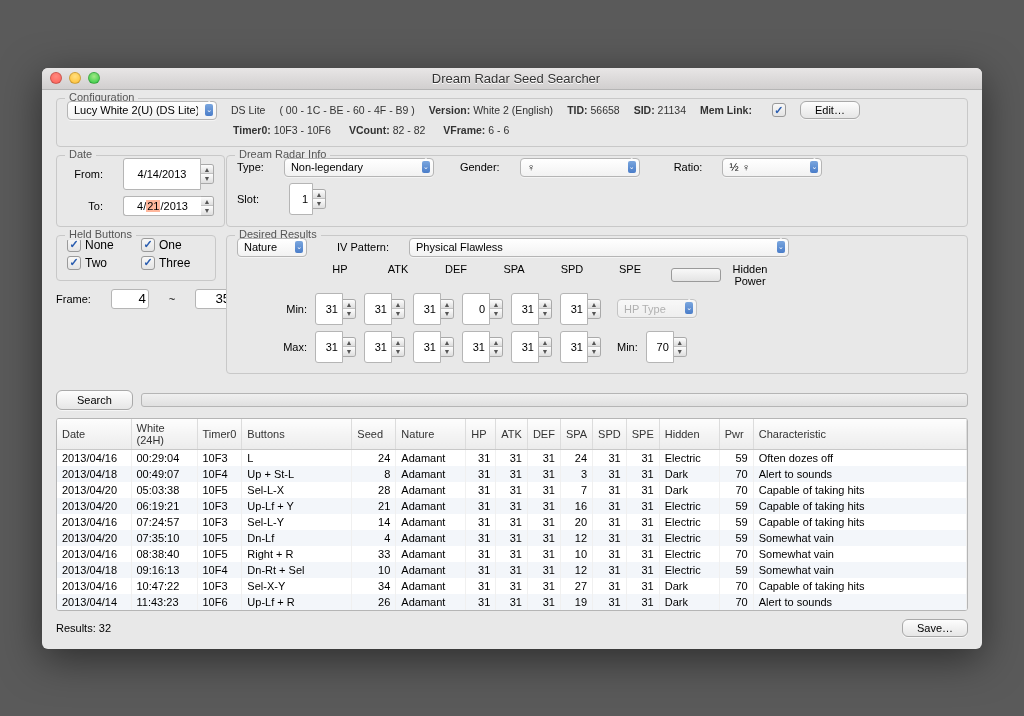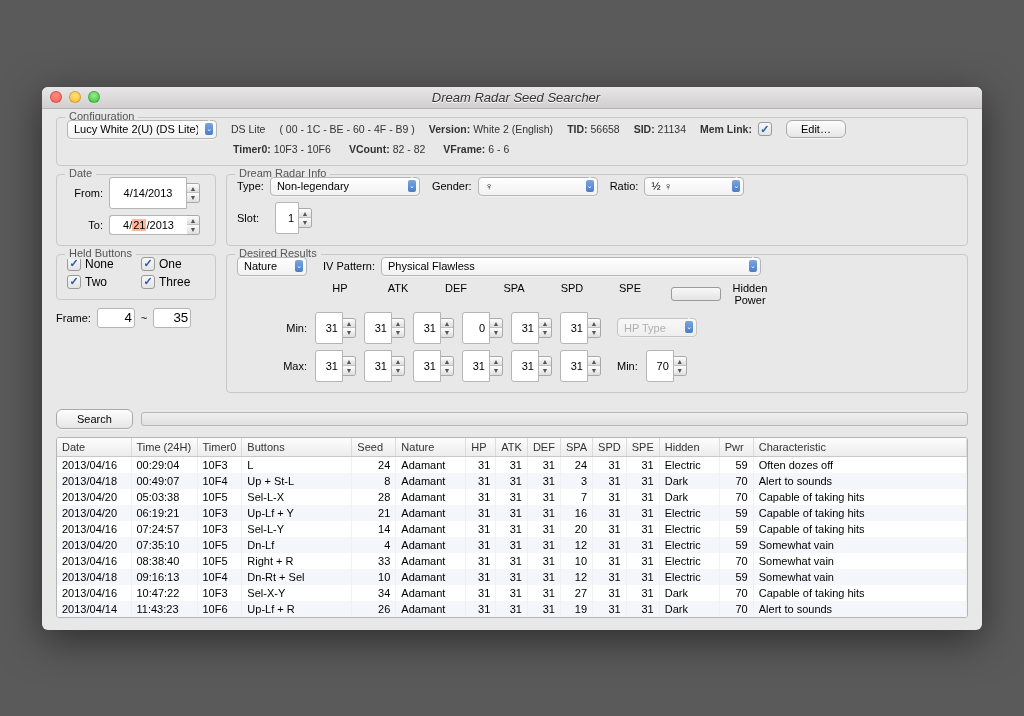--- a/index.html
+++ b/index.html
@@ -4,25 +4,25 @@
 <style>
 * { box-sizing: border-box; margin: 0; padding: 0; }
 body { font-family: "Lucida Grande", Helvetica, Arial, sans-serif; font-size: 11px; background: #5a5a5a; display: flex; justify-content: center; align-items: center; height: 716px; width: 1024px; }
 .window { width: 940px; background: #e8e8e8; border-radius: 6px; box-shadow: 0 10px 40px rgba(0,0,0,0.5); overflow: hidden; }
 .titlebar { height: 22px; background: linear-gradient(#e8e6e6, #d1cfcf); border-bottom: 1px solid #b5b5b5; display: flex; align-items: center; padding: 0 8px; position: relative; }
 .traffic { display: flex; gap: 7px; }
 .tl { width: 12px; height: 12px; border-radius: 50%; border: 0.5px solid rgba(0,0,0,0.2); }
 .tl.r { background: radial-gradient(circle at 50% 35%, #ff8a80, #ff5f57); }
 .tl.y { background: radial-gradient(circle at 50% 35%, #ffe082, #ffbd2e); }
 .tl.g { background: radial-gradient(circle at 50% 35%, #a5e887, #28c940); }
-.title { position: absolute; left: 8px; right: 0; text-align: center; font-size: 13px; color: #333; text-shadow: 0 1px 0 #fff; font-style: italic; }
+.title { position: absolute; left: 8px; right: 0; text-align: center; font-size: 13px; color: #333; text-shadow: 0 1px 0 #fff; }
 .content { padding: 8px 14px 12px; }
 fieldset { border: 1px solid #c8c8c8; border-radius: 4px; padding: 2px 10px 10px; margin-bottom: 8px; background: #e8e8e8; position: relative; }
 fieldset > legend, .grp-label { font-size: 11px; color: #555; padding: 0 4px; position: absolute; top: -8px; left: 8px; background: #e8e8e8; }
-.row { display: flex; align-items: center; gap: 6px; }
+.row { display: flex; align-items: center; gap: 20px; }
 .config-row { display: flex; align-items: center; gap: 14px; font-size: 10.5px; color: #333; flex-wrap: wrap; }
 select, .combo { background: linear-gradient(#fff, #f2f2f2); border: 1px solid #b5b5b5; border-radius: 4px; padding: 1px 18px 1px 6px; font-size: 11px; height: 19px; appearance: none; position: relative; box-shadow: 0 1px 0 rgba(255,255,255,0.5); }
 .combo-wrap { position: relative; display: inline-block; }
 .combo-wrap::after { content: ""; position: absolute; right: 4px; top: 3px; width: 8px; height: 12px; background: linear-gradient(#7aa6de,#4a7dc9); border-radius: 2px; pointer-events: none; }
 .combo-wrap::before { content: "⌃\A⌄"; white-space: pre; position: absolute; right: 5px; top: 0px; font-size: 7px; line-height: 6px; color: #fff; z-index: 2; pointer-events: none; }
 .btn { background: linear-gradient(#fdfdfd,#e6e6e6); border: 1px solid #a9a9a9; border-radius: 6px; padding: 2px 14px; font-size: 11px; box-shadow: 0 1px 0 rgba(255,255,255,0.6); cursor: default; }
 .aqua-check { width: 14px; height: 14px; border: 1px solid #9a9a9a; border-radius: 3px; background: linear-gradient(#f8f8f8,#e4e4e4); display: inline-flex; align-items: center; justify-content: center; font-size: 11px; color: #2a5db0; font-weight: bold; vertical-align: middle; }
 .stepper-field { display: inline-flex; align-items: center; }
 .stepper-field input { border: 1px solid #b5b5b5; border-radius: 3px 0 0 3px; padding: 2px 4px; font-size: 11px; text-align: right; background: #fff; height: 32px; }
 .stepper-btns { display: flex; flex-direction: column; border: 1px solid #a9a9a9; border-left: none; border-radius: 0 3px 3px 0; overflow: hidden; height: 20px; }
@@ -148,21 +148,21 @@
       </div>
 
       <div>
         <fieldset style="height:72px;">
           <span class="grp-label">Dream Radar Info</span>
           <div class="row" style="margin-bottom:6px;">
             <span>Type:</span>
             <span class="combo-wrap"><select class="combo" style="width:150px"><option>Non-legendary</option></select></span>
             <span style="margin-left:6px">Gender:</span>
             <span class="combo-wrap"><select class="combo" style="width:120px"><option>♀</option></select></span>
-            <span style="margin-left:6px">Ratio:</span>
+            <span style="margin-left:14px">Ratio:</span>
             <span class="combo-wrap"><select class="combo" style="width:100px"><option>½ ♀</option></select></span>
           </div>
           <div class="row">
             <span style="width:32px;">Slot:</span>
             <div class="stepper-field">
                 <input style="width: 24px;" value="1">
                 <div class="stepper-btns">
                   <span>▲</span>
                   <span>▼</span>
                 </div>
@@ -297,21 +297,21 @@
     <div class="search-row">
       <button class="btn" style="padding:3px 20px">Search</button>
       <div class="progress"></div>
     </div>
 
     <div class="table-wrap">
       <table>
         <thead>
           <tr>
             <th style="width:74px">Date</th>
-            <th style="width:66px">Time (24H)</th>
+            <th style="width:66px">White (24H)</th>
             <th style="width:44px">Timer0</th>
             <th style="width:110px">Buttons</th>
             <th style="width:44px">Seed</th>
             <th style="width:70px">Nature</th>
             <th style="width:30px">HP</th>
             <th style="width:30px">ATK</th>
             <th style="width:30px">DEF</th>
             <th style="width:30px">SPA</th>
             <th style="width:30px">SPD</th>
             <th style="width:30px">SPE</th>
@@ -488,14 +488,18 @@
               <td class="num">31</td>
               <td class="num">31</td>
               <td>Dark</td>
               <td class="num">70</td>
               <td>Alert to sounds</td>
             </tr>
           </tbody>
       </table>
     </div>
 
+    <div class="footer">
+      <span>Results: 32</span>
+      <button class="btn">Save…</button>
+    </div>
   </div>
 </div>
 
 </body></html>

